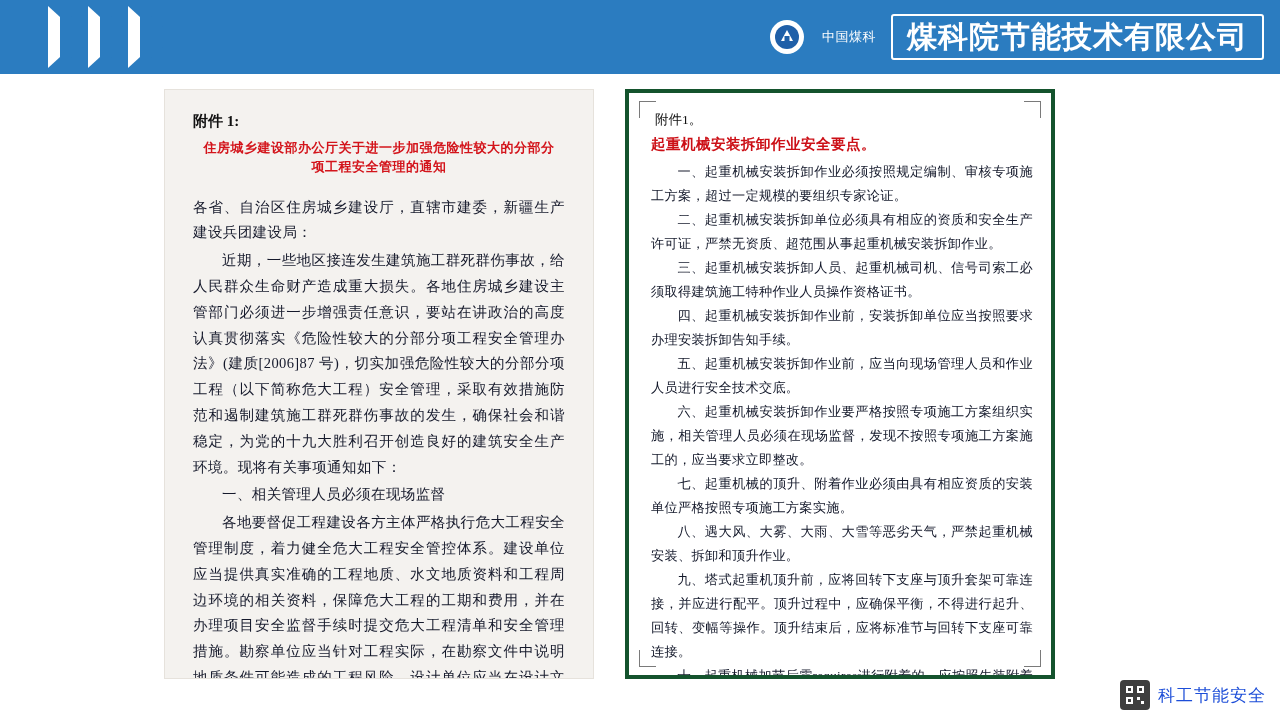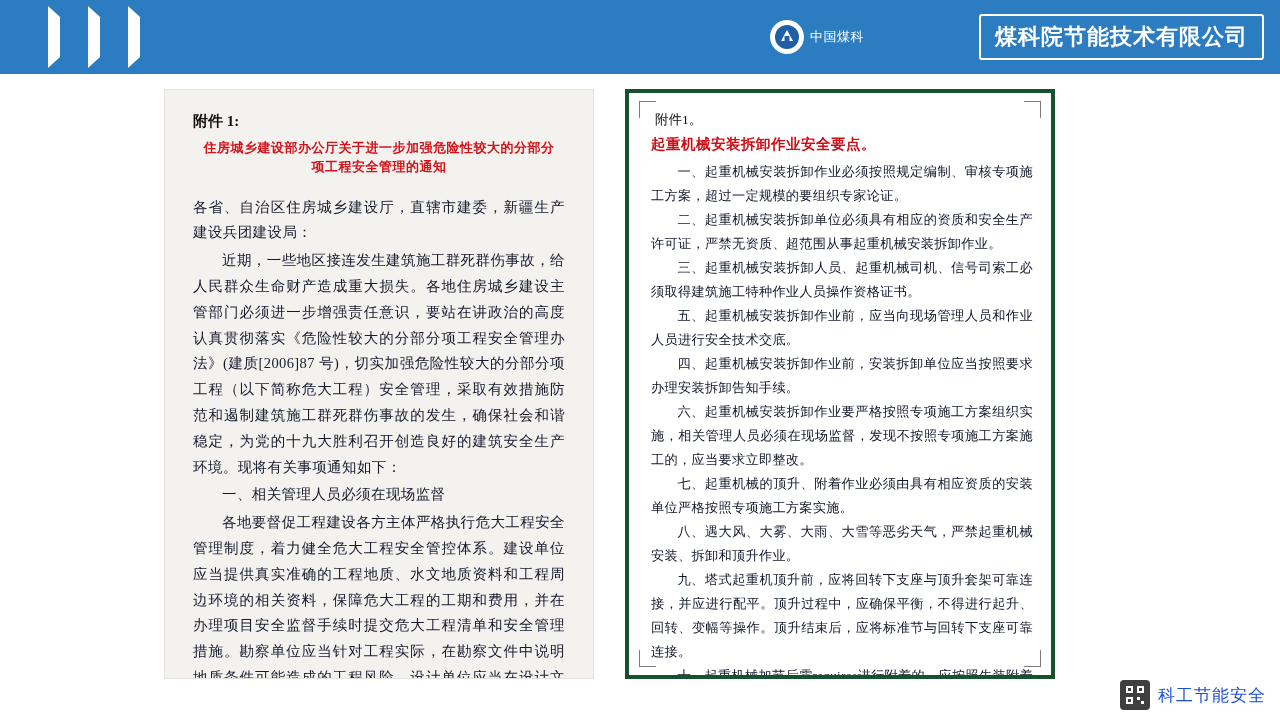--- a/index.html
+++ b/index.html
@@ -50,21 +50,21 @@
   .chev-mask.m1 { left: 12px; }
   .chev-mask.m2 { left: 52px; }
   .chev-mask.m3 { left: 92px; }
 
   .logo-wrap {
     position: absolute;
     right: 390px; top: 14px;
     width: 120px; height: 46px;
     display: flex;
     align-items: center;
-    gap: 6px;
+    gap: 18px;
   }
   .logo-badge {
     width: 34px; height: 34px;
     border-radius: 50%;
     background: #ffffff;
     display: flex;
     align-items: center;
     justify-content: center;
   }
   .logo-badge svg { display: block; }
@@ -82,21 +82,21 @@
     height: 46px;
     box-sizing: border-box;
     border: 2px solid #ffffff;
     border-radius: 3px;
     padding: 0 14px;
     display: flex;
     align-items: center;
   }
   .company-box .company-name {
     color: #ffffff;
-    font-size: 22px;
+    font-size: 30px;
     font-weight: bold;
     letter-spacing: 1px;
     white-space: nowrap;
   }
 
   
   .slide-body {
     position: absolute;
     left: 0; top: 74px;
     width: 1280px;
@@ -261,22 +261,22 @@
     <div class="corner tl"></div>
     <div class="corner tr"></div>
     <div class="corner bl"></div>
     <div class="corner br"></div>
     <div class="page-inner">
       <div class="attach-label">附件1。</div>
       <div class="doc-title">起重机械安装拆卸作业安全要点。</div>
       <p>一、起重机械安装拆卸作业必须按照规定编制、审核专项施工方案，超过一定规模的要组织专家论证。</p>
       <p>二、起重机械安装拆卸单位必须具有相应的资质和安全生产许可证，严禁无资质、超范围从事起重机械安装拆卸作业。</p>
       <p>三、起重机械安装拆卸人员、起重机械司机、信号司索工必须取得建筑施工特种作业人员操作资格证书。</p>
+      <p>四、起重机械安装拆卸作业前，安装拆卸单位应当按照要求办理安装拆卸告知手续。</p>
       <p>五、起重机械安装拆卸作业前，应当向现场管理人员和作业人员进行安全技术交底。</p>
-      <p>四、起重机械安装拆卸作业前，安装拆卸单位应当按照要求办理安装拆卸告知手续。</p>
       <p>六、起重机械安装拆卸作业要严格按照专项施工方案组织实施，相关管理人员必须在现场监督，发现不按照专项施工方案施 工的，应当要求立即整改。</p>
       <p>七、起重机械的顶升、附着作业必须由具有相应资质的安装单位严格按照专项施工方案实施。</p>
       <p>八、遇大风、大雾、大雨、大雪等恶劣天气，严禁起重机械安装、拆卸和顶升作业。</p>
       <p>九、塔式起重机顶升前，应将回转下支座与顶升套架可靠连接，并应进行配平。顶升过程中，应确保平衡，不得进行起升、回转、变幅等操作。顶升结束后，应将标准节与回转下支座可靠连接。</p>
       <p>十、起重机械加节后需requires进行附着的，应按照先装附着装置</p>
     </div>
   </div>
 
   <div class="wechat-badge">
     <div class="wechat-icon">

